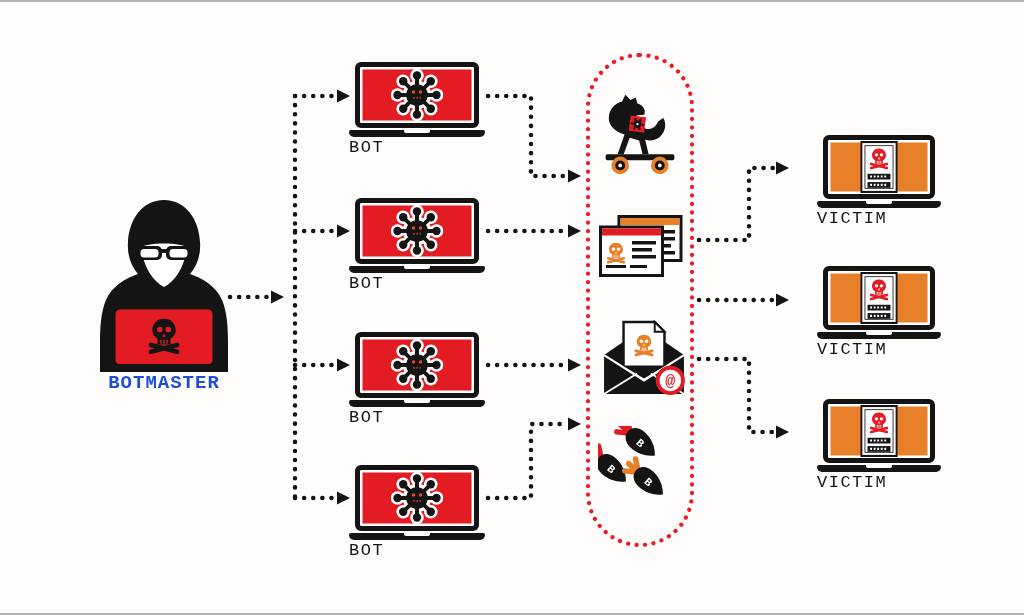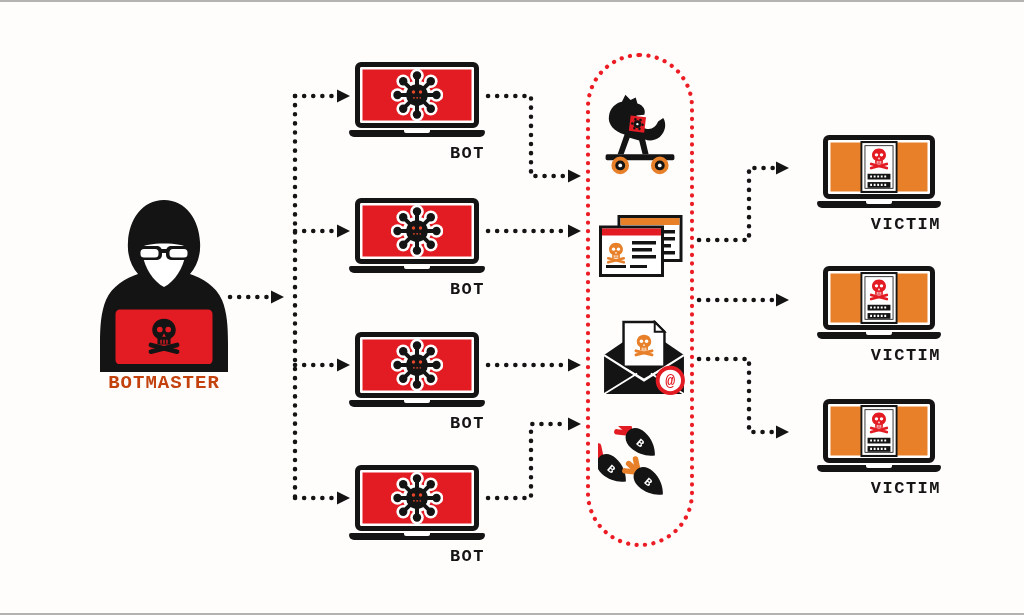--- a/index.html
+++ b/index.html
@@ -19,27 +19,27 @@
   }
   .laptop.bot .screen{width:124px;height:66px;background:#E31B23;}
   .laptop.victim{width:124px;}
   .laptop.victim .screen{width:112px;height:64px;background:#E8802A;}
   .laptop .base{position:relative;height:7px;background:#141414;border-radius:2px 2px 5px 5px;margin-top:2px;}
   .laptop .base::after{
     content:"";position:absolute;left:50%;top:0;transform:translateX(-50%);
     width:26px;height:2.5px;background:#fff;border-radius:0 0 2px 2px;
   }
   .device-label{
-    margin-top:7px;text-align:right;font-weight:bold;font-size:17px;
+    margin-top:1px;text-align:left;font-weight:normal;font-size:17px;
     letter-spacing:1.5px;color:#151515;
   }
   .botmaster{position:absolute;left:96px;top:198px;width:136px;}
   .botmaster-label{
     position:absolute;left:78px;top:372px;width:172px;text-align:center;
-    font-weight:bold;font-size:19px;letter-spacing:1px;color:#c2410c;
+    font-weight:bold;font-size:19px;letter-spacing:1px;color:#1d4ed8;
   }
   .channel-icon{position:absolute;}
 </style>
 </head>
 <body>
 
 <div class="canvas">
   <div class="hairline top"></div>
   <div class="hairline bottom"></div>
 

